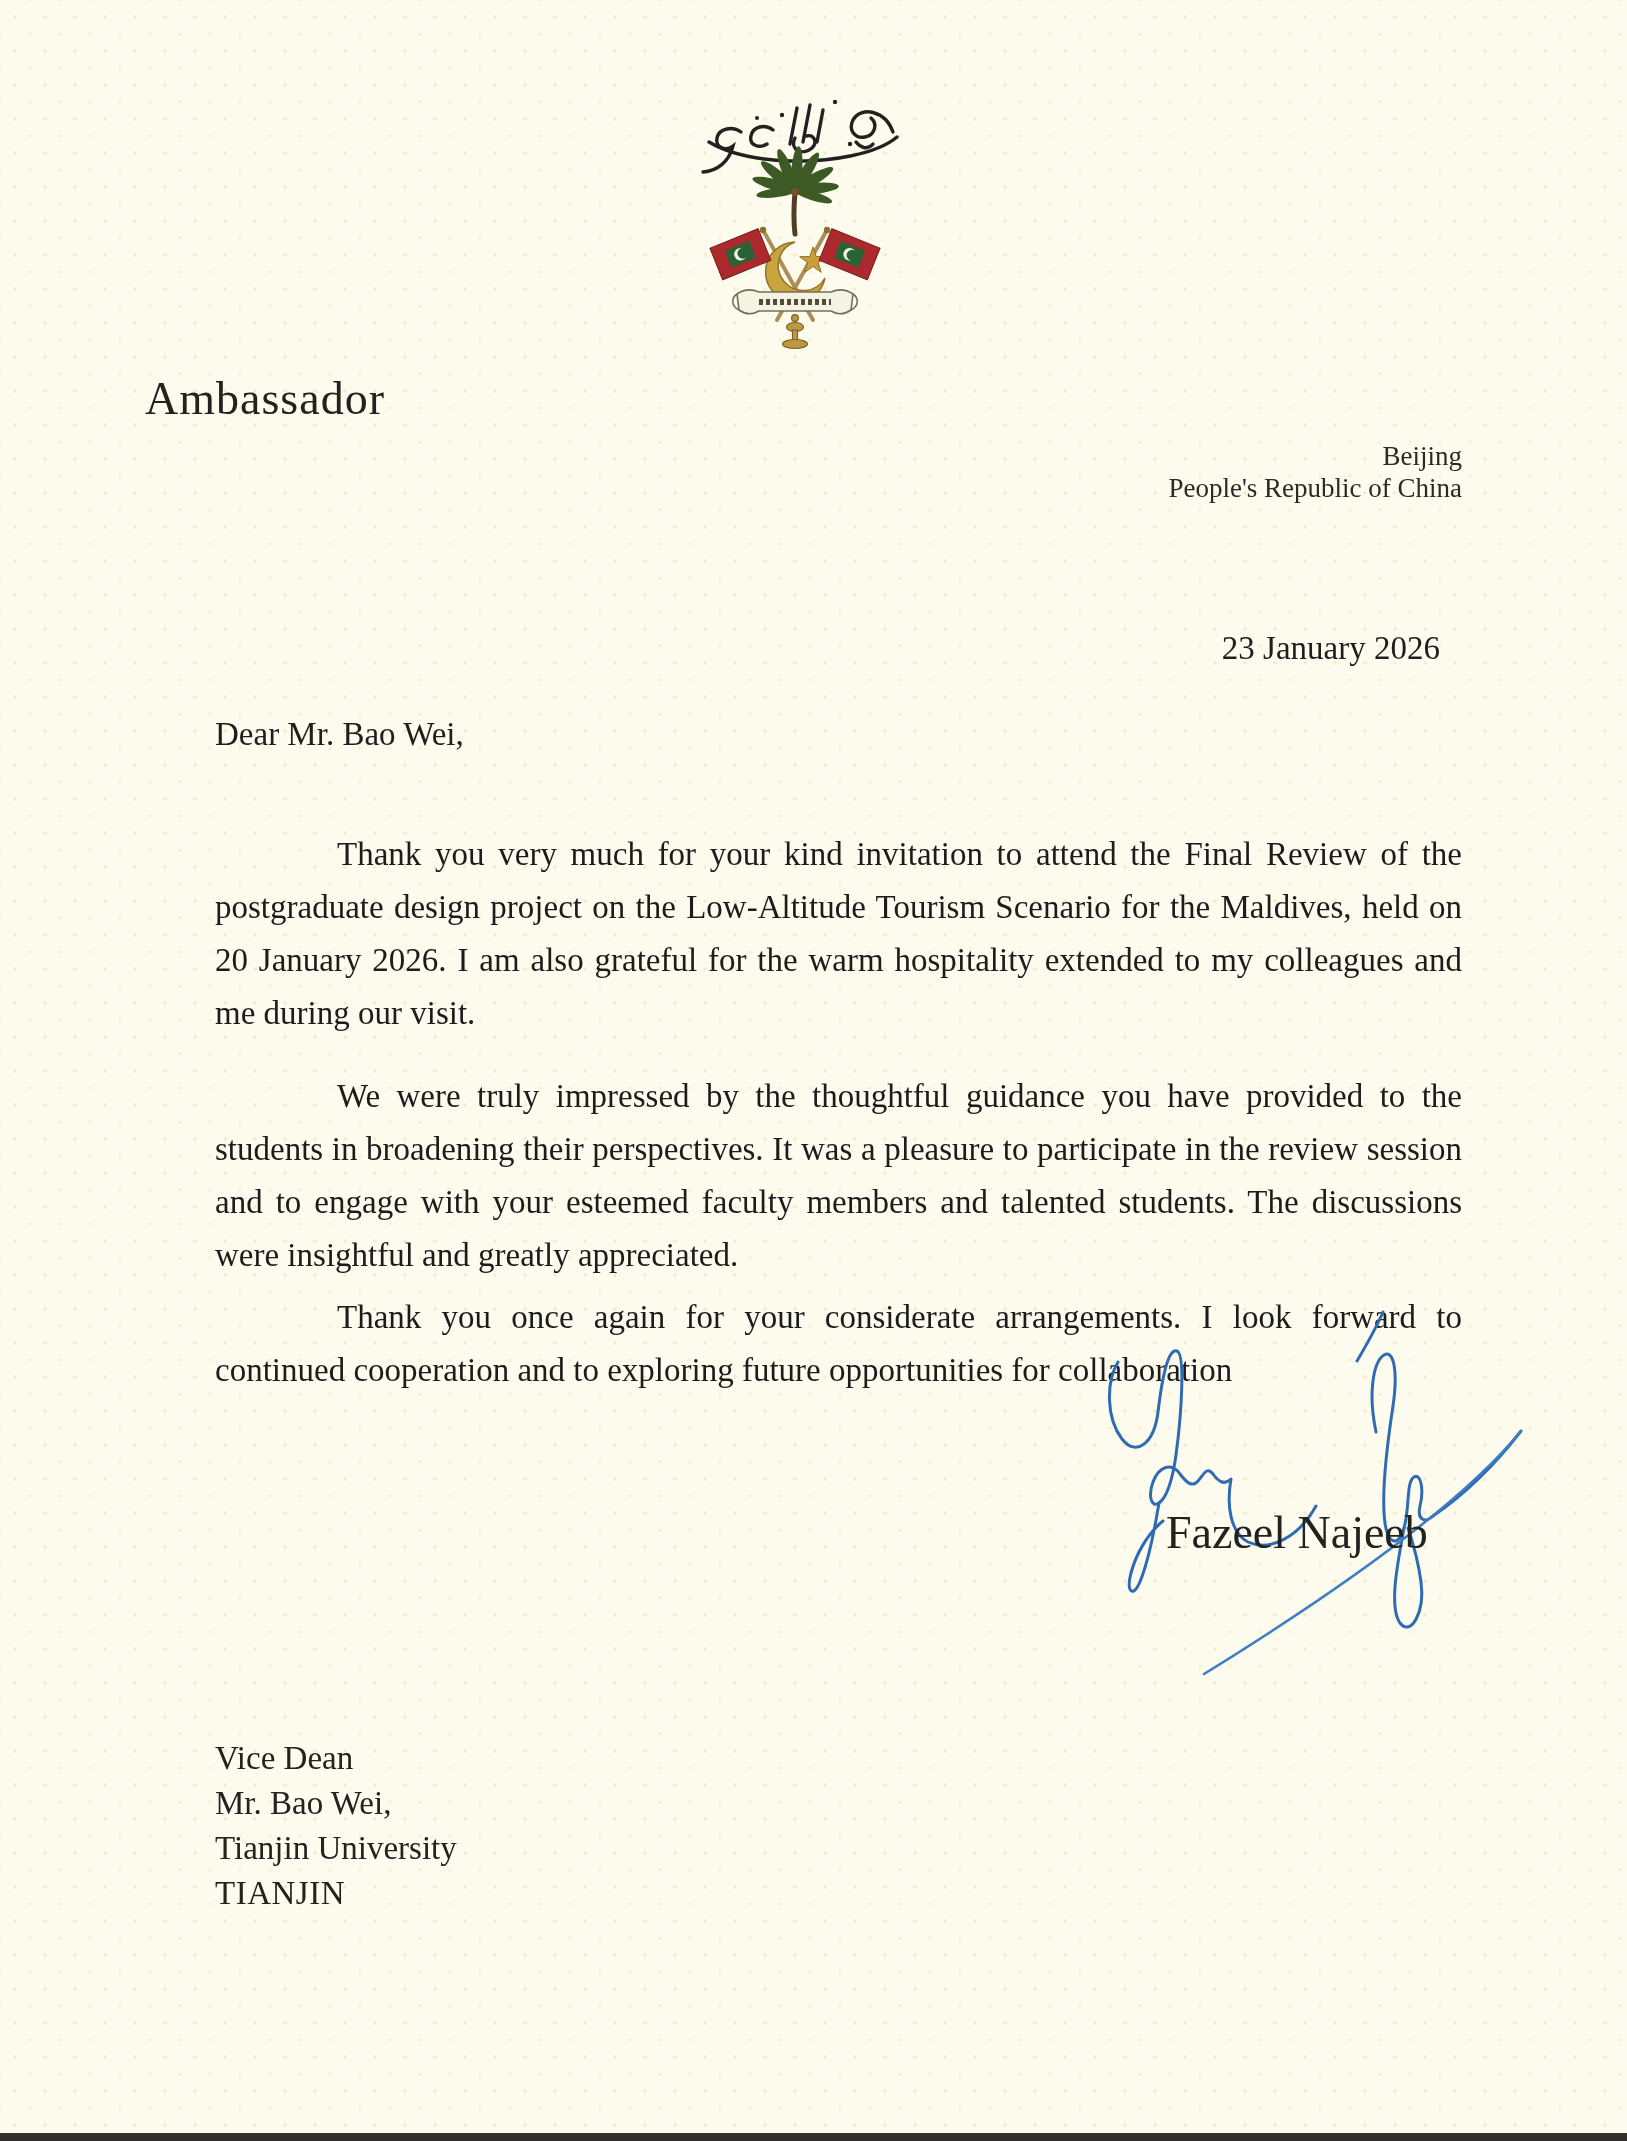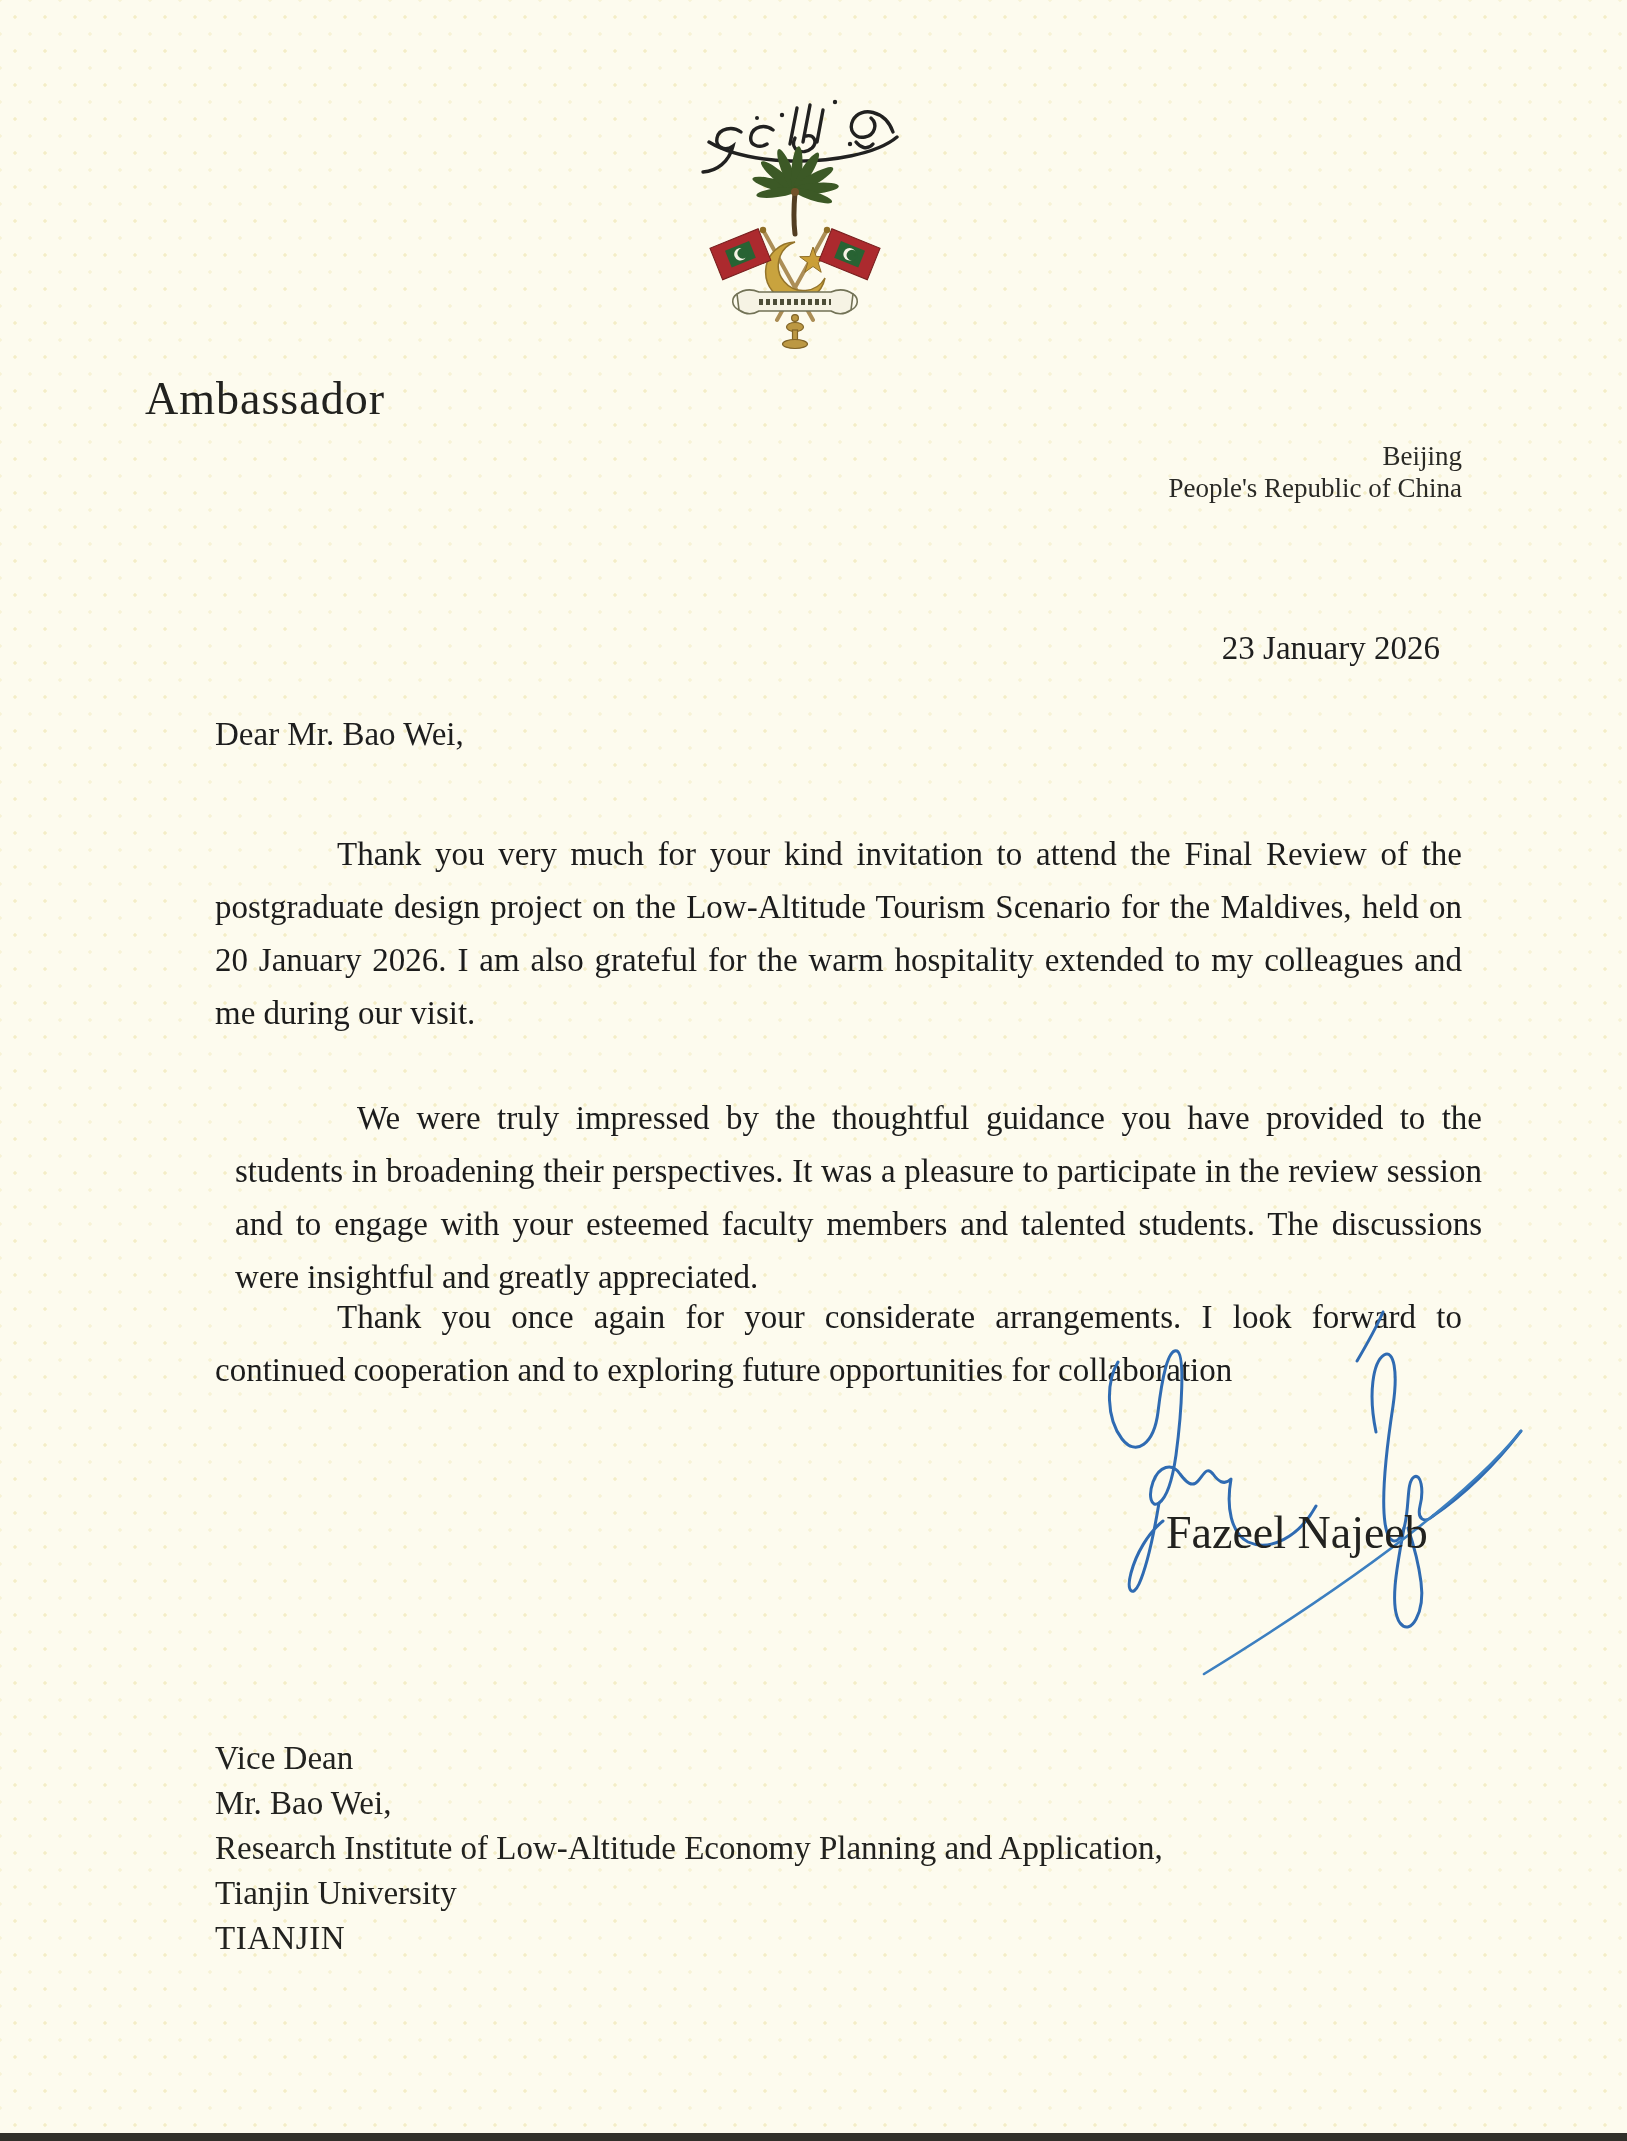--- a/index.html
+++ b/index.html
@@ -24,21 +24,21 @@
   .org-line1{font-size:34px;line-height:44px;}
   .org-line2,.org-line3{font-size:27px;line-height:32px;}
   .date{right:187px;top:630px;font-size:33px;margin-left:30px;}
   .salutation{left:215px;top:716px;font-size:33px;}
   .body-par{
     left:215px;width:1247px;
     font-size:33px;line-height:53px;
     text-align:justify;text-indent:122px;
     color:#1c1c1c;
   }
-  .p1{top:795px;} .p2{top:1059px;margin-left:20px;} .p3{top:1258px;}
+  .p1{top:795px;} .p2{top:1037px;} .p3{top:1258px;}
   .signature-wrap{left:1080px;top:1290px;width:520px;height:420px;}
   .signature-name{left:1166px;top:1506px;font-size:46px;color:#22221f;}
   .recipient{left:215px;top:1736px;font-size:33px;line-height:45px;color:#22221f;}
   .recipient .bold{font-weight:normal;letter-spacing:.5px;}
   .bottom-edge{left:0;bottom:0;width:100%;height:8px;}
 </style>
 </head>
 <body>
 
 <div class="page">
@@ -145,19 +145,18 @@
       <path d="M 353 226 C 382 206 414 176 441 141"></path>
       <path d="M 441 141 C 402 189 315 266 124 384" stroke="#3c7fc0" stroke-width="2.6"></path>
     </g>
   </svg>
 
   <div class="abs signature-name">Fazeel Najeeb</div>
 
   <div class="abs recipient">
     <div>Vice Dean</div>
     <div>Mr. Bao Wei,</div>
-    <div>Research Institute of Low-Altitude Economy Planning and Application,</div>
     <div>Tianjin University</div>
     <div class="bold">TIANJIN</div>
   </div>
 
   <div class="abs bottom-edge" style="background:#31302a;"></div>
 </div>
 
 </body></html>

